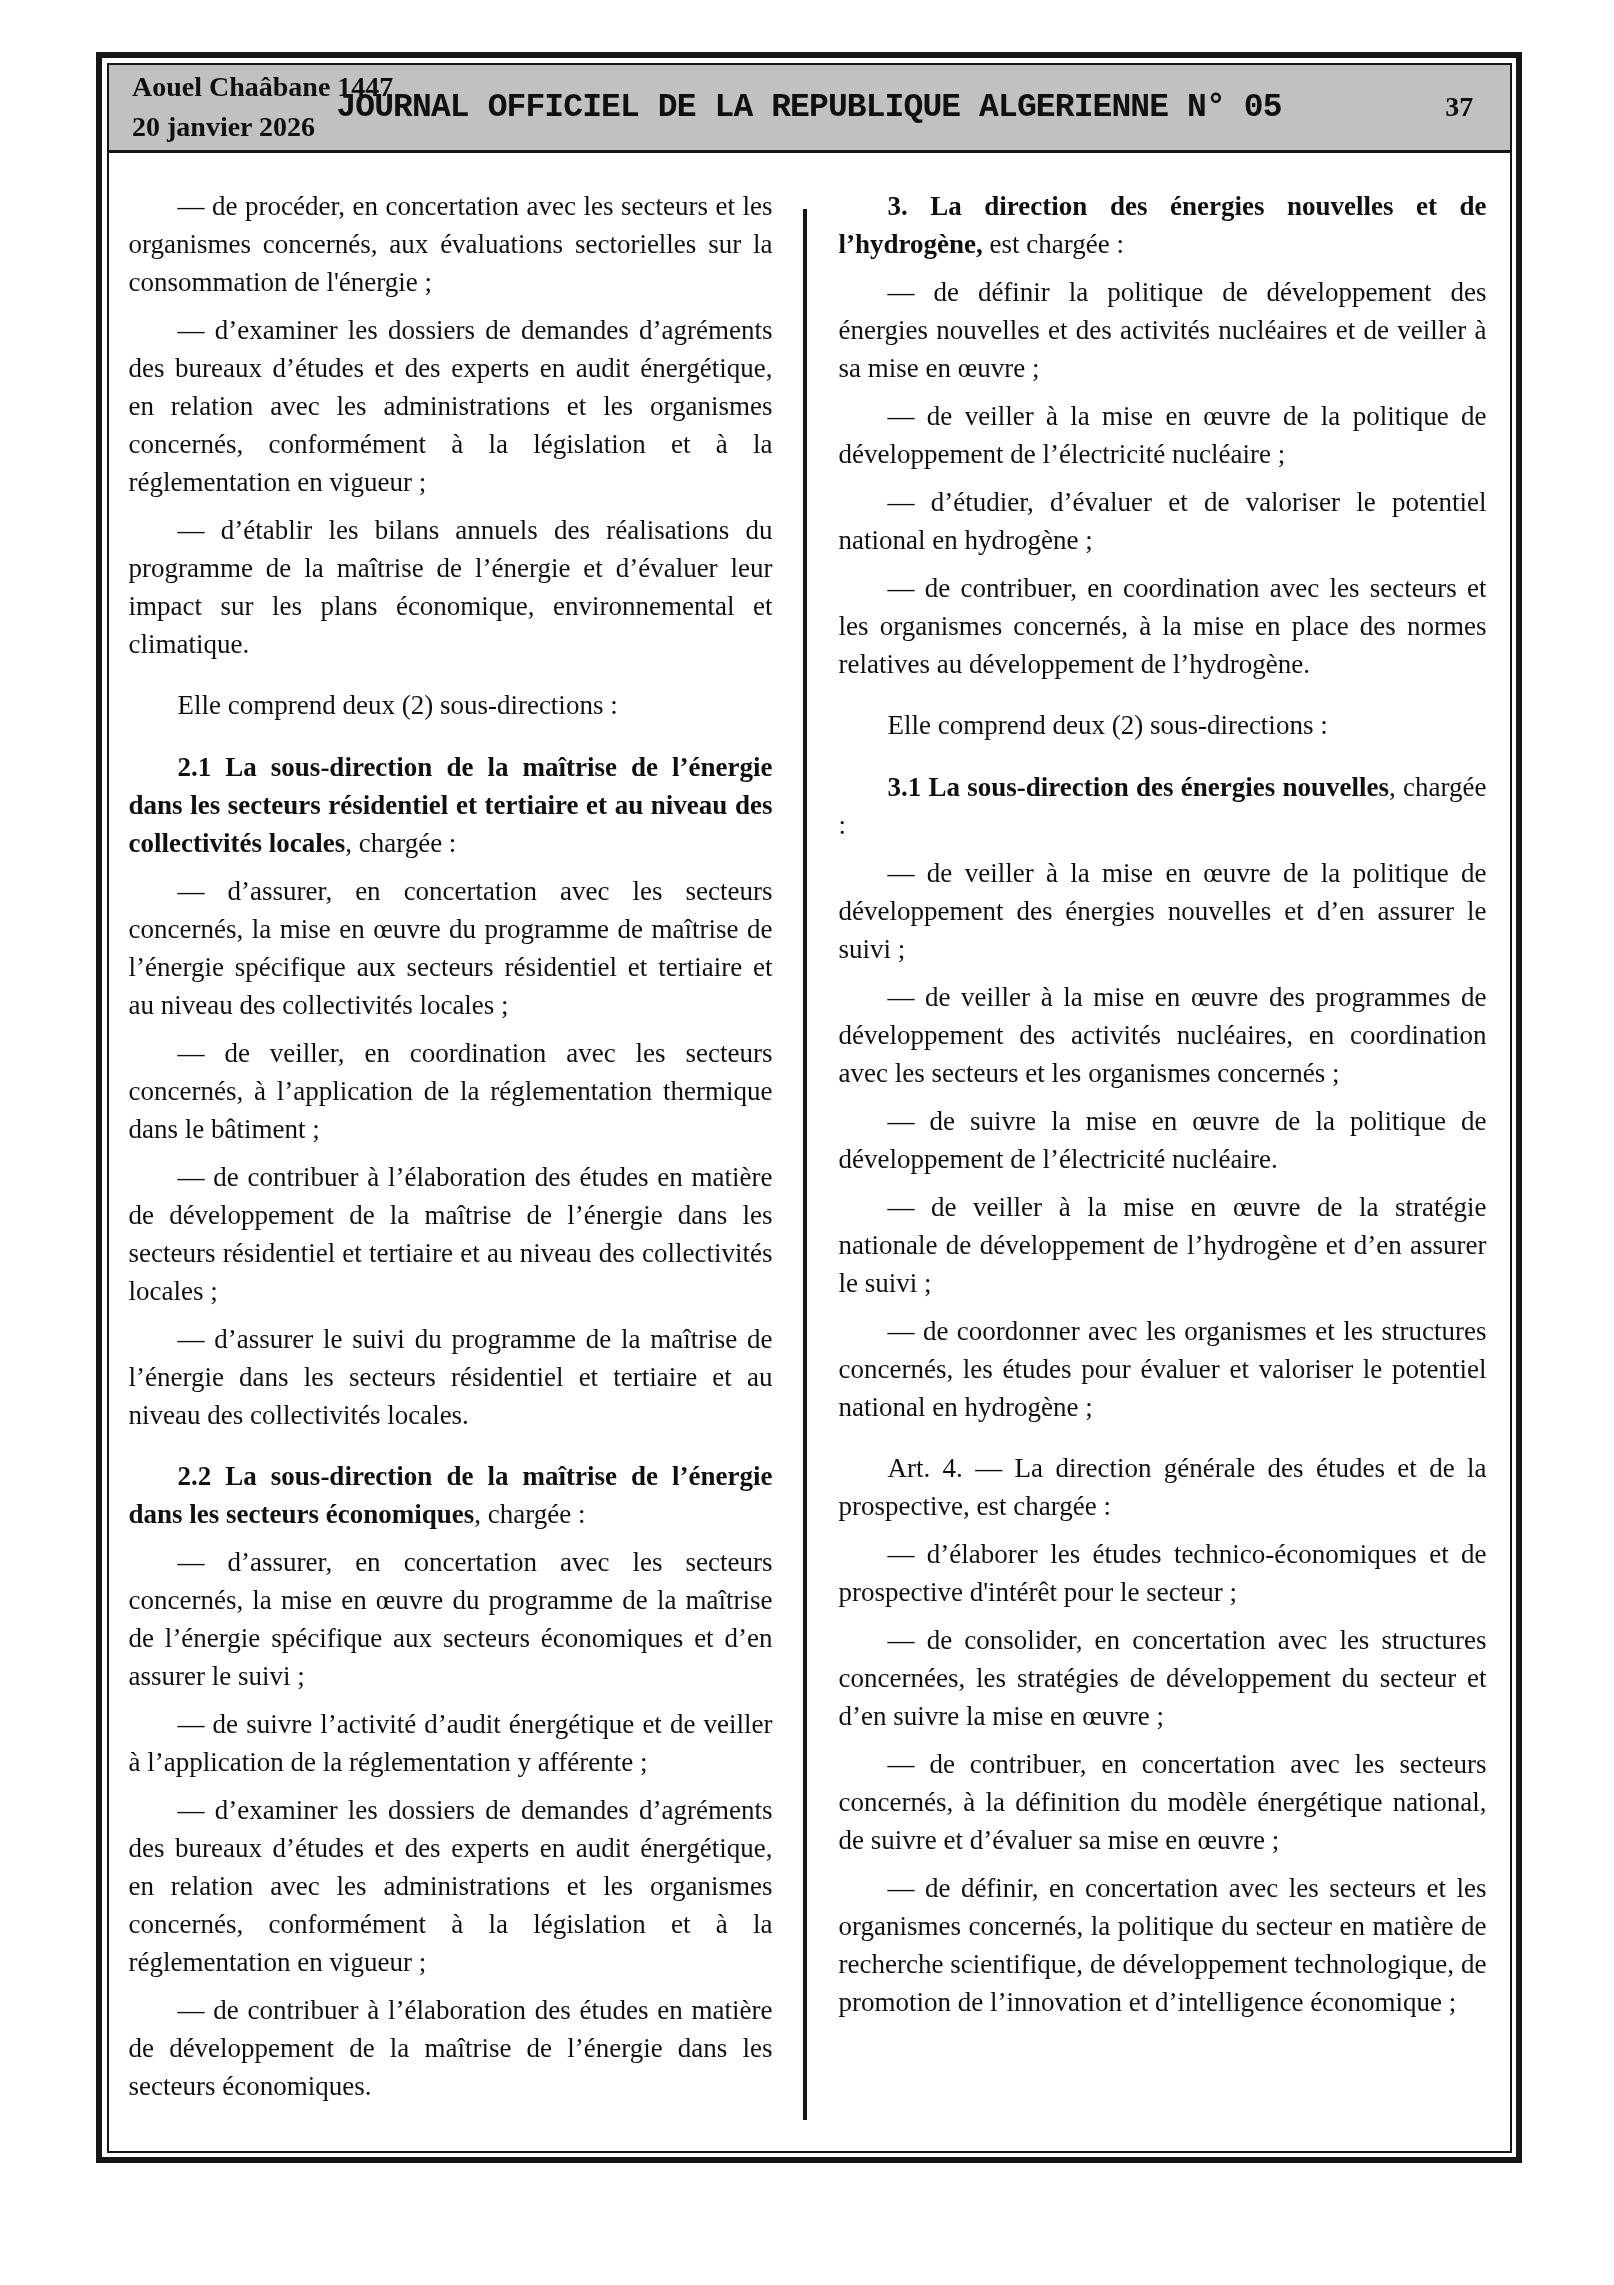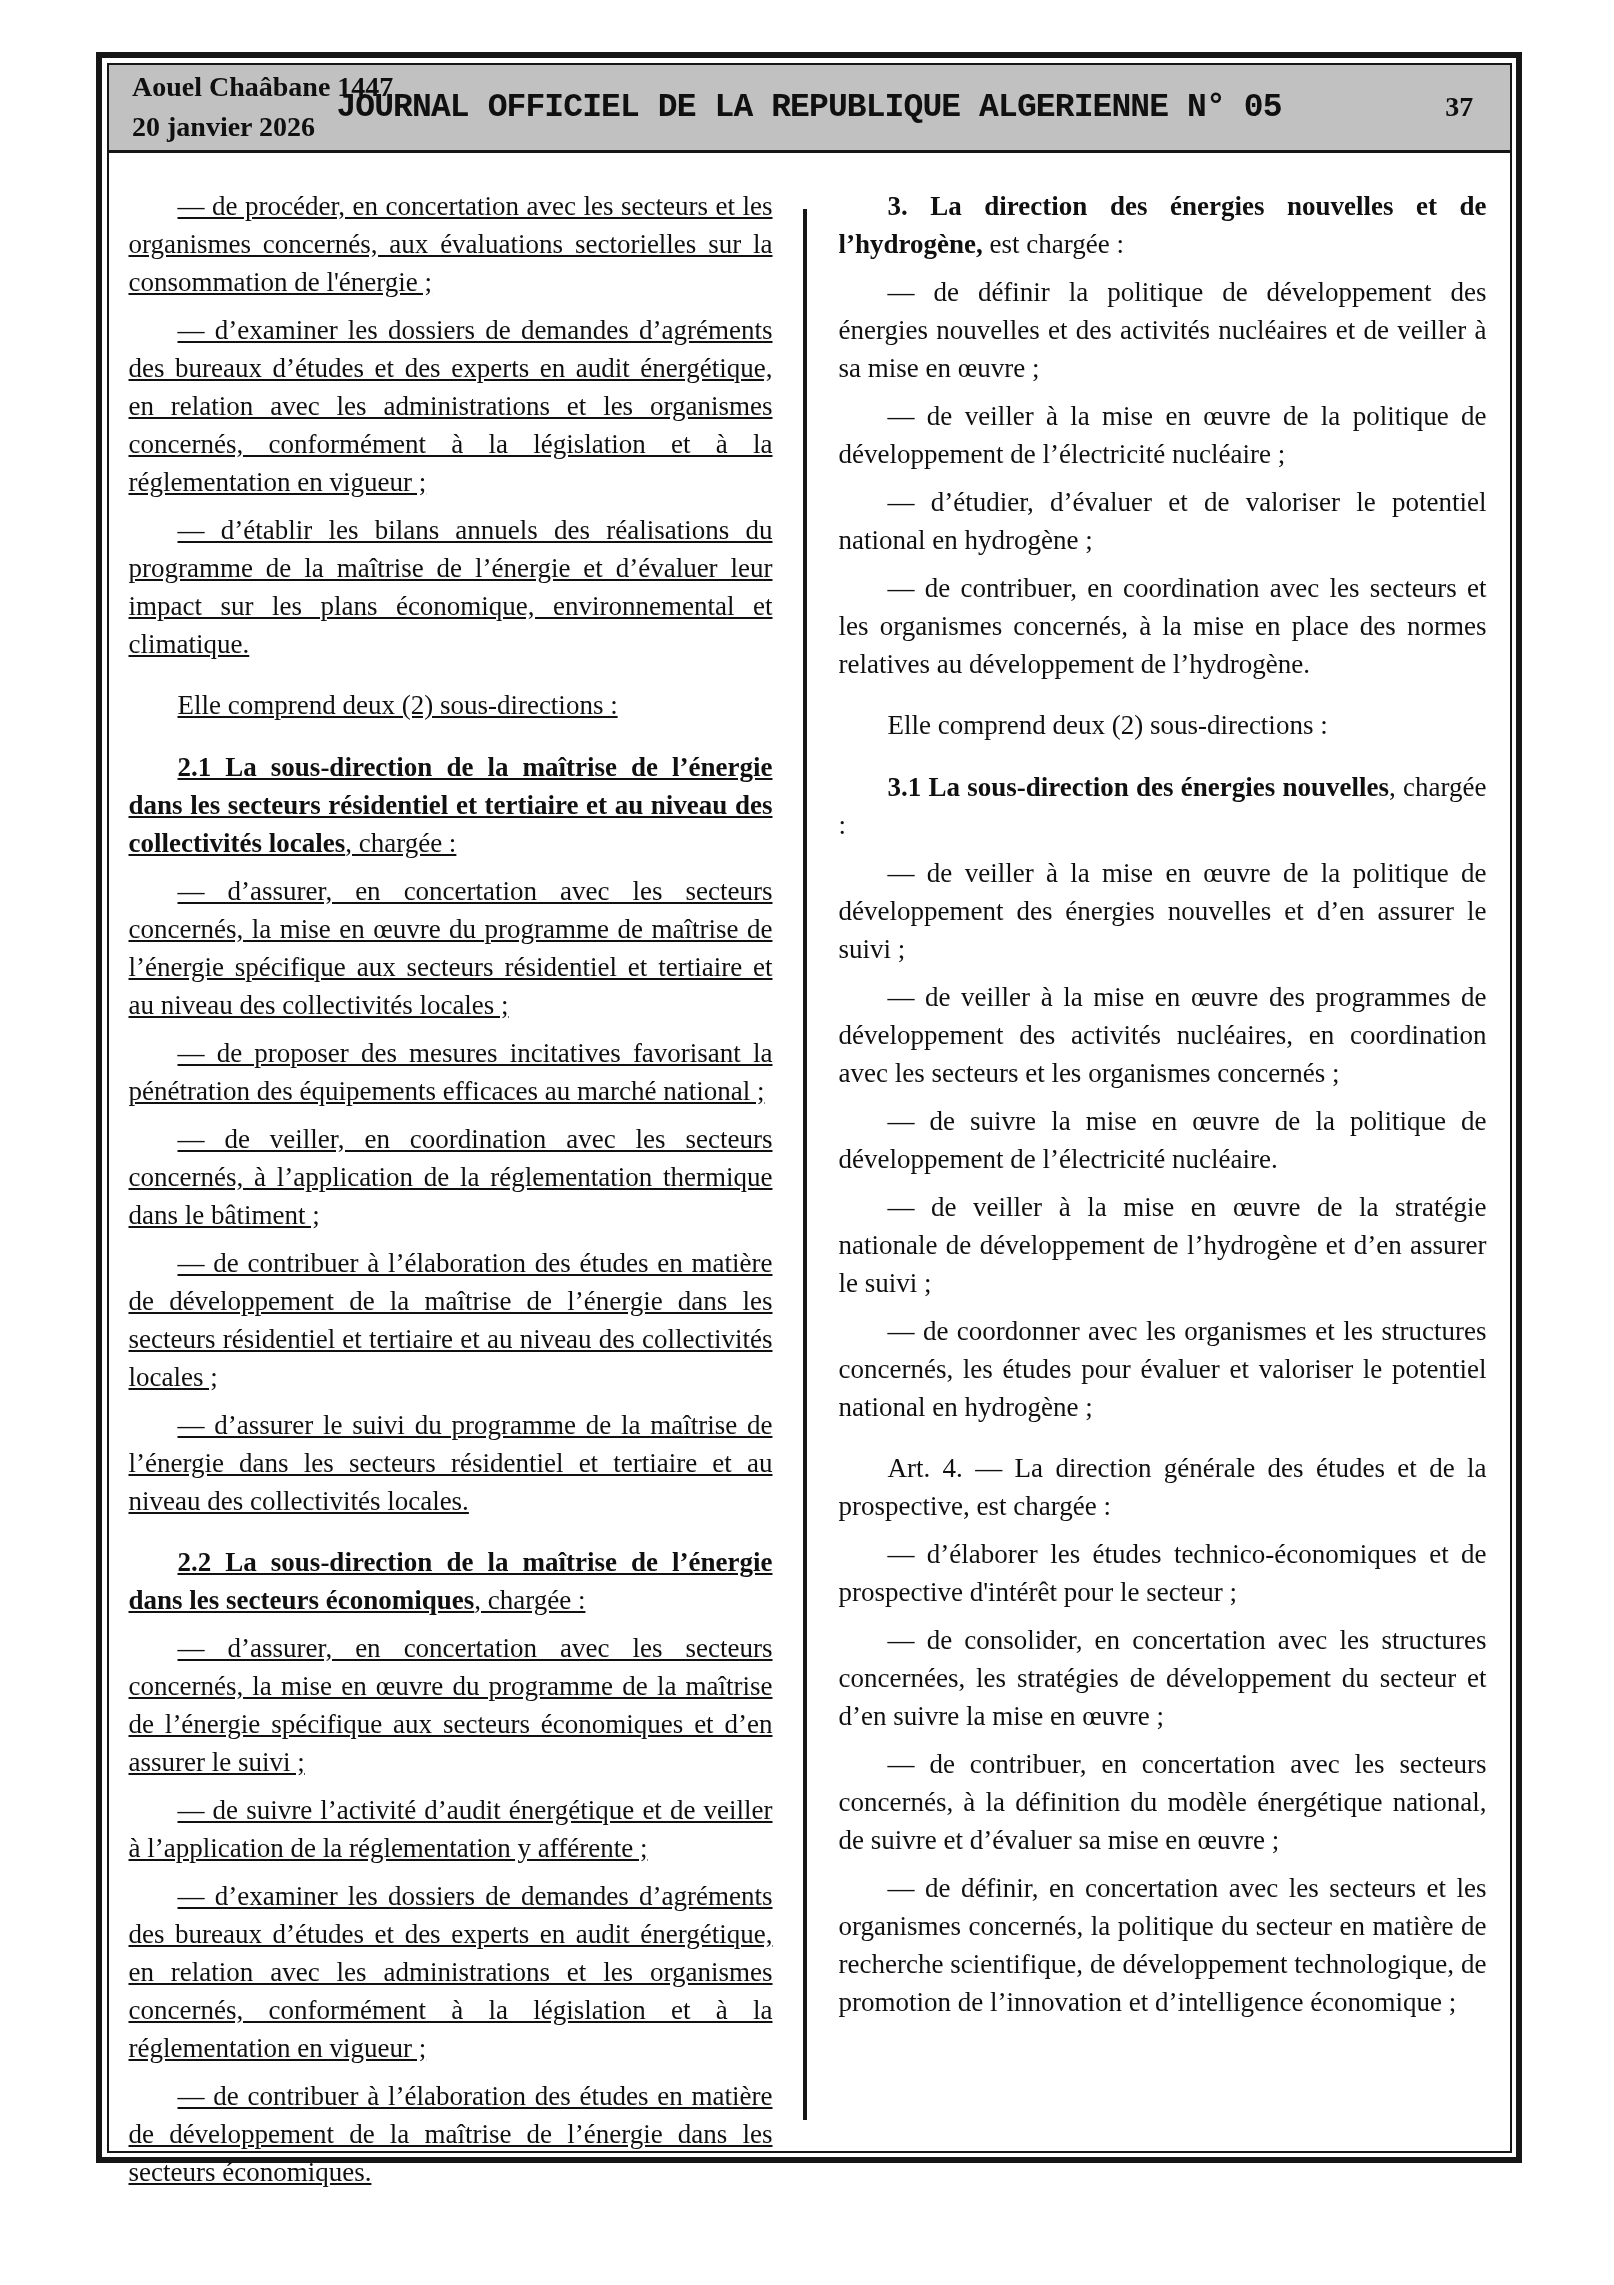--- a/index.html
+++ b/index.html
@@ -70,21 +70,21 @@
     position:absolute;
     left:694px;top:49px;
     width:4.5px;height:1911px;
     background:var(--border-color);
   }
   .col{
     position:absolute;top:0;
     box-sizing:border-box;
     padding-top:27px;
   }
-  .col-left{left:20px;width:644px;text-decoration:underline;}
+  .col-left{left:20px;width:644px;}
   .col-right{left:730px;width:648px;}
   .para{
     margin:0 0 10px 0;
     text-indent:49px;
   }
   .para.gap-top{margin-top:23.5px;}
   .para b{font-weight:bold;}
   .para:last-child{margin-bottom:0;}
 </style>
 </head>
@@ -104,21 +104,20 @@
 
     <div class="content">
       <div class="column-divider"></div>
       <div class="col col-left">
           <p class="para">— de procéder, en concertation avec les secteurs et les organismes concernés, aux évaluations sectorielles sur la consommation de l'énergie ;</p>
           <p class="para">— d’examiner les dossiers de demandes d’agréments des bureaux d’études et des experts en audit énergétique, en relation avec les administrations et les organismes concernés, conformément à la législation et à la réglementation en vigueur ;</p>
           <p class="para">— d’établir les bilans annuels des réalisations du programme de la maîtrise de l’énergie et d’évaluer leur impact sur les plans économique, environnemental et climatique.</p>
           <p class="para gap-top">Elle comprend deux (2) sous-directions :</p>
           <p class="para gap-top"><b>2.1 La sous-direction de la maîtrise de l’énergie dans les secteurs résidentiel et tertiaire et au niveau des collectivités locales</b>, chargée :</p>
           <p class="para">— d’assurer, en concertation avec les secteurs concernés, la mise en œuvre du programme de maîtrise de l’énergie spécifique aux secteurs résidentiel et tertiaire et au niveau des collectivités locales ;</p>
-          <p class="para">— de proposer des mesures incitatives favorisant la pénétration des équipements efficaces au marché national ;</p>
           <p class="para">— de veiller, en coordination avec les secteurs concernés, à l’application de la réglementation thermique dans le bâtiment ;</p>
           <p class="para">— de contribuer à l’élaboration des études en matière de développement de la maîtrise de l’énergie dans les secteurs résidentiel et tertiaire et au niveau des collectivités locales ;</p>
           <p class="para">— d’assurer le suivi du programme de la maîtrise de l’énergie dans les secteurs résidentiel et tertiaire et au niveau des collectivités locales.</p>
           <p class="para gap-top"><b>2.2 La sous-direction de la maîtrise de l’énergie dans les secteurs économiques</b>, chargée :</p>
           <p class="para">— d’assurer, en concertation avec les secteurs concernés, la mise en œuvre du programme de la maîtrise de l’énergie spécifique aux secteurs économiques et d’en assurer le suivi ;</p>
           <p class="para">— de suivre l’activité d’audit énergétique et de veiller à l’application de la réglementation y afférente ;</p>
           <p class="para">— d’examiner les dossiers de demandes d’agréments des bureaux d’études et des experts en audit énergétique, en relation avec les administrations et les organismes concernés, conformément à la législation et à la réglementation en vigueur ;</p>
           <p class="para">— de contribuer à l’élaboration des études en matière de développement de la maîtrise de l’énergie dans les secteurs économiques.</p>
         </div>
       <div class="col col-right">

